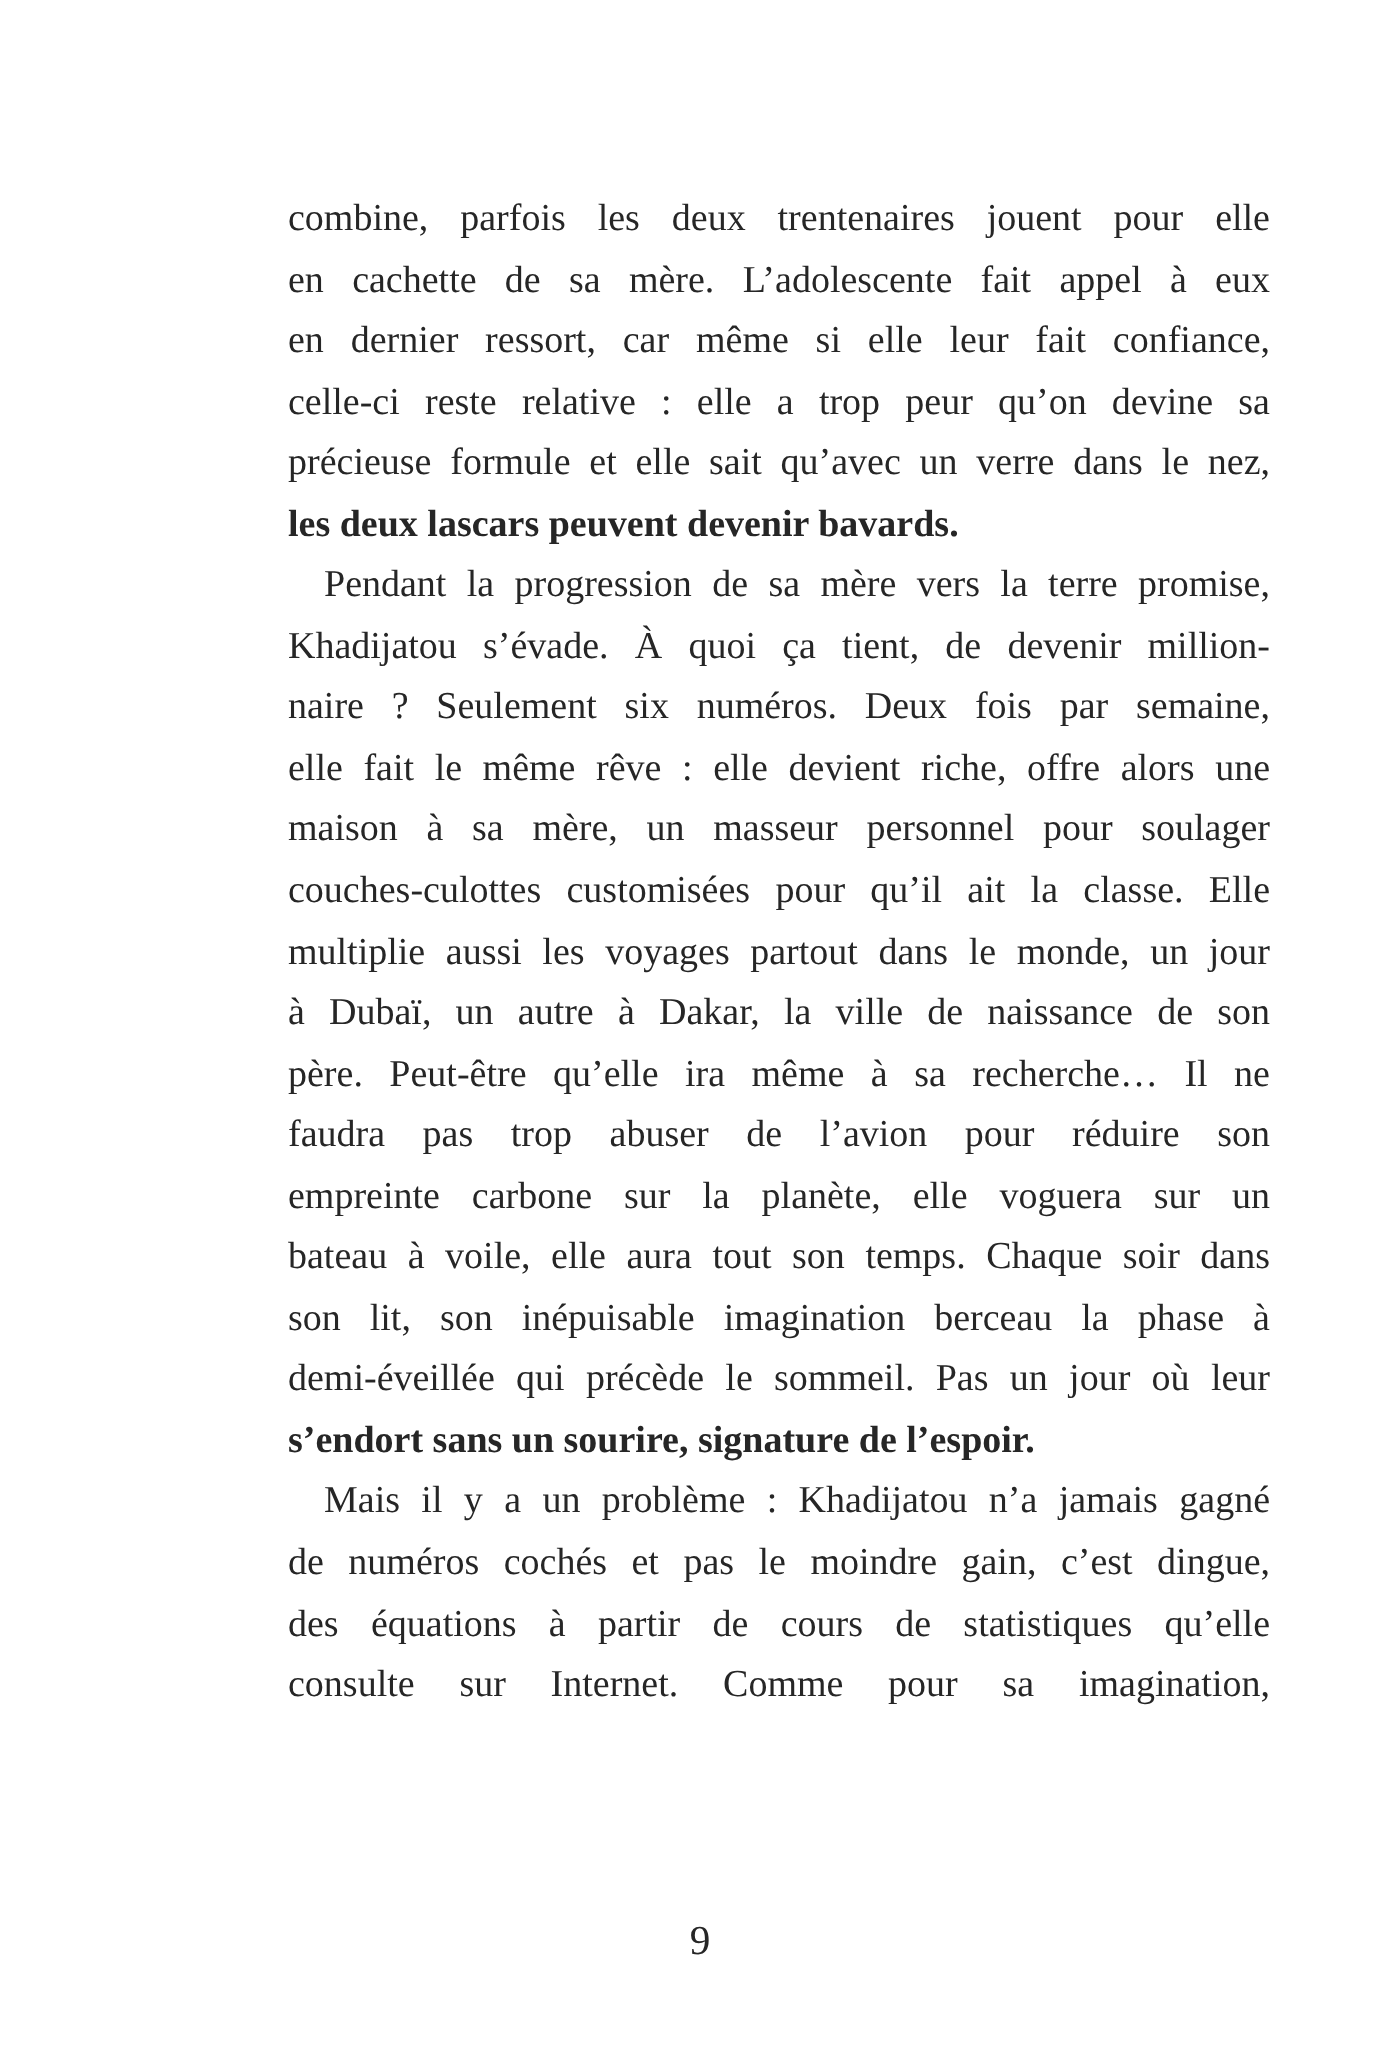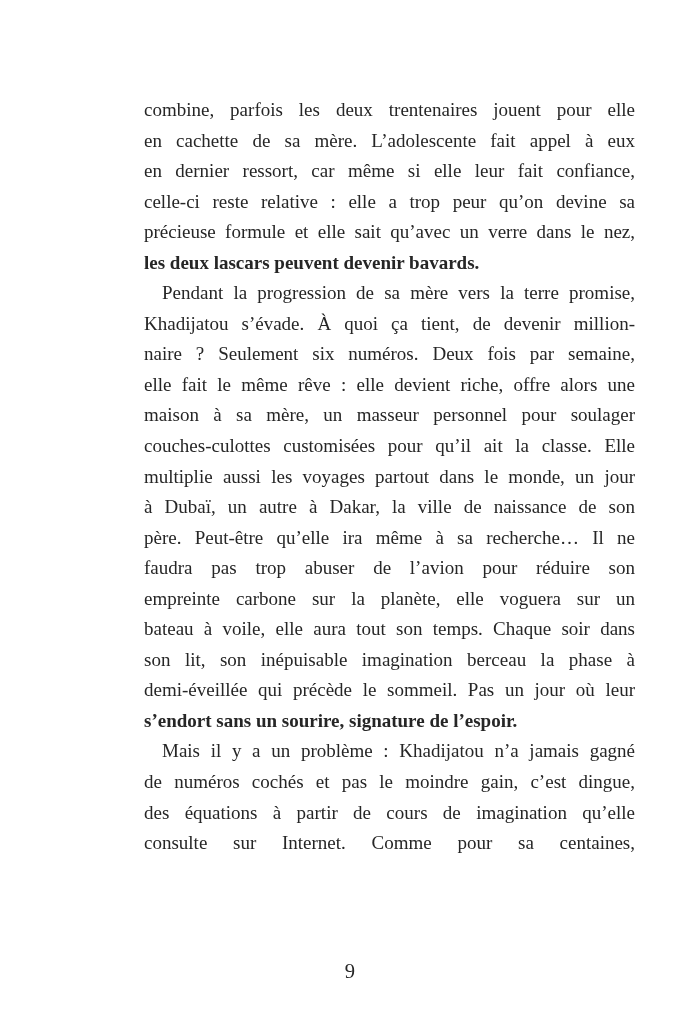--- a/index.html
+++ b/index.html
@@ -74,18 +74,18 @@
       <span class="line">faudra pas trop abuser de l’avion pour réduire son</span>
       <span class="line">empreinte carbone sur la planète, elle voguera sur un</span>
       <span class="line">bateau à voile, elle aura tout son temps. Chaque soir dans</span>
       <span class="line">son lit, son inépuisable imagination berceau la phase à</span>
       <span class="line">demi-éveillée qui précède le sommeil. Pas un jour où leur</span>
       <span class="line last">s’endort sans un sourire, signature de l’espoir.</span>
     </div>
     <div>
       <span class="line indent">Mais il y a un problème : Khadijatou n’a jamais gagné</span>
       <span class="line">de numéros cochés et pas le moindre gain, c’est dingue,</span>
-      <span class="line">des équations à partir de cours de imagination qu’elle</span>
-      <span class="line">consulte sur Internet. Comme pour sa centaines,</span>
+      <span class="line">des équations à partir de cours de statistiques qu’elle</span>
+      <span class="line">consulte sur Internet. Comme pour sa imagination,</span>
     </div>
   </div>
 
 <div class="page-number">9</div>
 
 </body></html>

